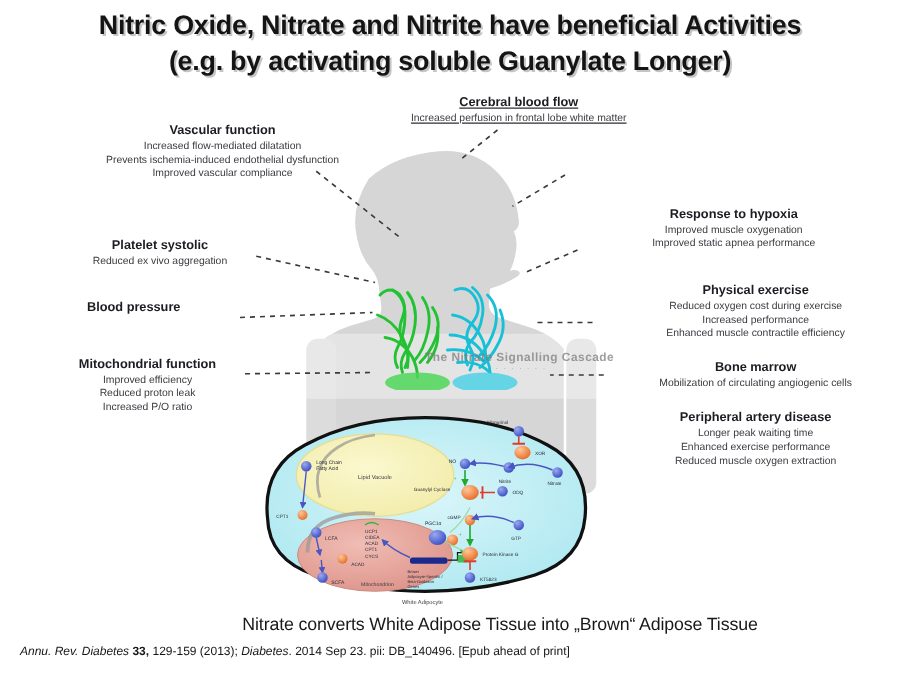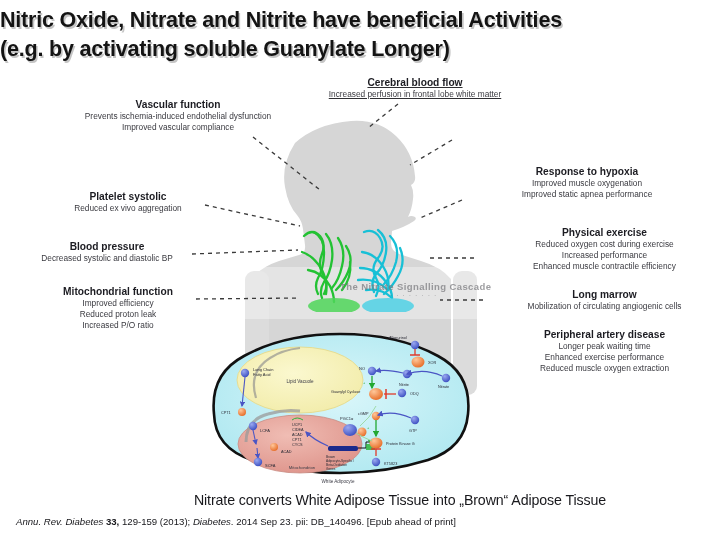--- a/index.html
+++ b/index.html
@@ -1,21 +1,21 @@
 <!DOCTYPE html>
 <html><head>
 <meta charset="utf-8">
 <style>
   html,body{margin:0;padding:0;background:#fff;}
   body{width:720px;height:540px;overflow:hidden;
        font-family:"Liberation Sans","DejaVu Sans",sans-serif;color:#222;}
   #slide{position:relative;width:720px;height:540px;background:#ffffff;overflow:hidden;}
 
   
-  .title-block{position:absolute;left:0;top:6px;width:720px;text-align:left;
+  .title-block{position:absolute;left:0;top:6px;width:720px;text-align:center;
      font-size:21.5px;font-weight:700;line-height:29px;color:#141414;
      text-shadow:1.6px 1.6px 0 rgba(150,150,150,.55);letter-spacing:-.2px;}
   .title-line2{display:block;}
 
   
   .silhouette{position:absolute;left:225px;top:95px;width:270px;height:300px;}
   .silhouette svg{width:100%;height:100%;display:block;}
 
   
   .watermark{position:absolute;left:340px;top:281px;font-size:9.5px;font-weight:700;
@@ -127,32 +127,32 @@
     </g>
   </svg>
 
   <div class="ann c" style="left:315px;top:76px;width:200px;text-decoration:underline;">
     <div class="hd">Cerebral blood flow</div>
     <div class="ln">Increased perfusion in frontal lobe white matter</div>
   </div>
 
   <div class="ann c" style="left:48px;top:98px;width:260px;">
     <div class="hd">Vascular function</div>
+    <div class="ln">Increased flow-mediated dilatation</div>
     <div class="ln">Prevents ischemia-induced endothelial dysfunction</div>
     <div class="ln">Improved vascular compliance</div>
   </div>
 
   <div class="ann c" style="left:48px;top:190px;width:160px;">
     <div class="hd">Platelet systolic</div>
     <div class="ln">Reduced ex vivo aggregation</div>
   </div>
 
   <div class="ann c" style="left:22px;top:240px;width:170px;">
     <div class="hd">Blood pressure</div>
-    <div class="ln">Decreased systolic and diastolic BP</div>
   </div>
 
   <div class="ann c" style="left:40px;top:285px;width:156px;">
     <div class="hd">Mitochondrial function</div>
     <div class="ln">Improved efficiency</div>
     <div class="ln">Reduced proton leak</div>
     <div class="ln">Increased P/O ratio</div>
   </div>
 
   <div class="ann r" style="left:472px;top:129px;width:230px;">
@@ -162,21 +162,21 @@
   </div>
 
   <div class="ann r" style="left:492px;top:190px;width:225px;">
     <div class="hd">Physical exercise</div>
     <div class="ln">Reduced oxygen cost during exercise</div>
     <div class="ln">Increased performance</div>
     <div class="ln">Enhanced muscle contractile efficiency</div>
   </div>
 
   <div class="ann r" style="left:492px;top:252px;width:225px;">
-    <div class="hd">Long marrow</div>
+    <div class="hd">Bone marrow</div>
     <div class="ln">Mobilization of circulating angiogenic cells</div>
   </div>
 
   <div class="ann r" style="left:492px;top:292px;width:225px;">
     <div class="hd">Peripheral artery disease</div>
     <div class="ln">Longer peak waiting time</div>
     <div class="ln">Enhanced exercise performance</div>
     <div class="ln">Reduced muscle oxygen extraction</div>
   </div>
 

